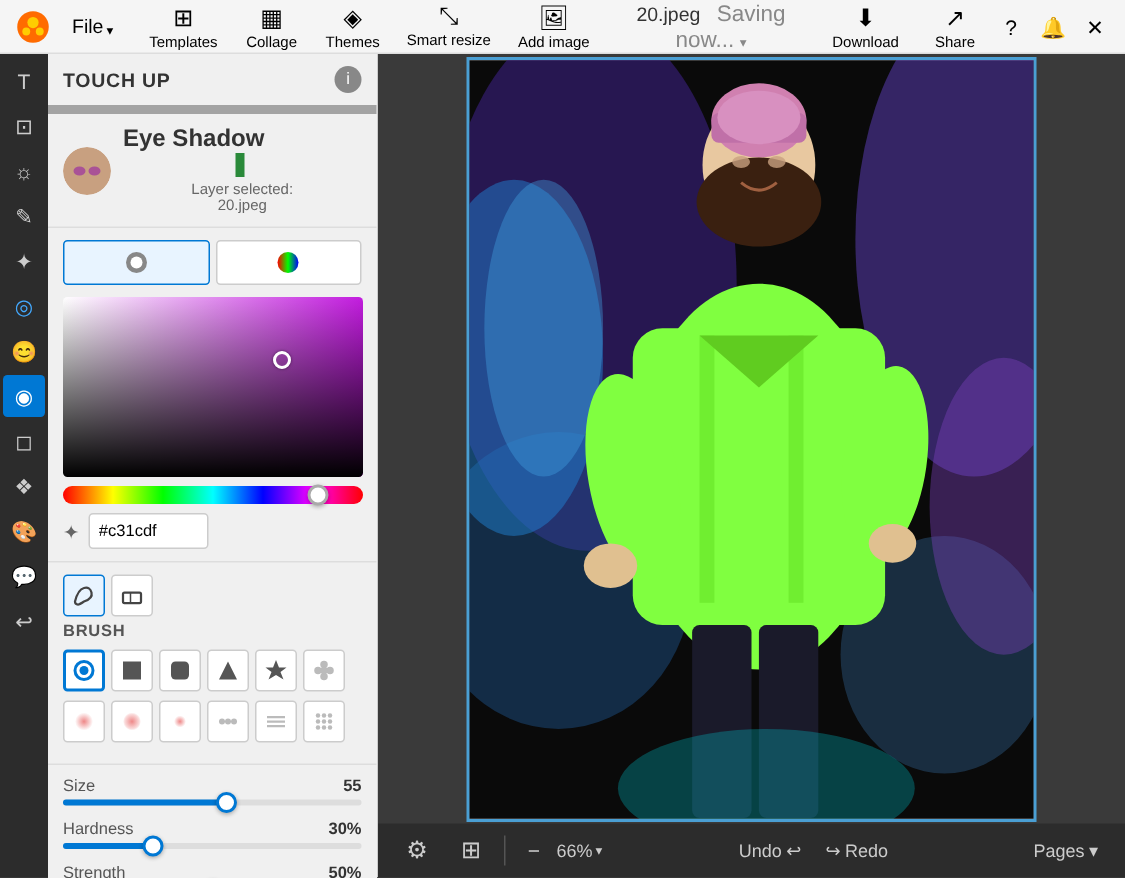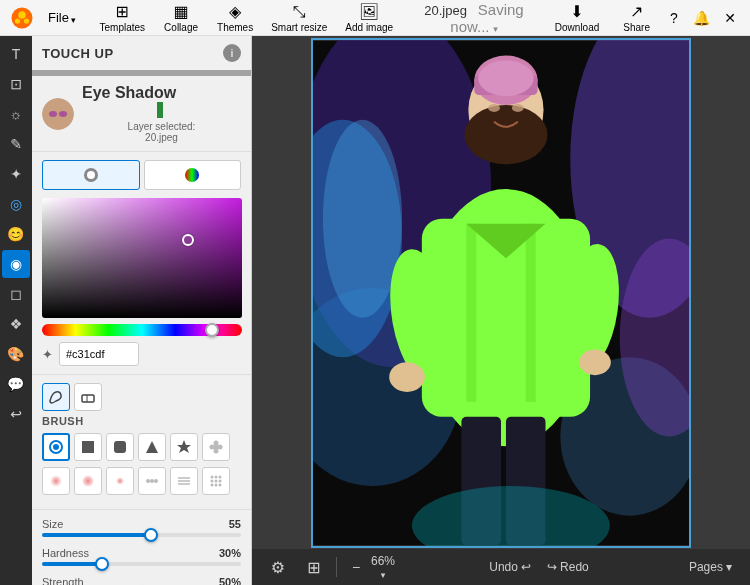--- a/index.html
+++ b/index.html
@@ -83,21 +83,21 @@
     
     .canvas-area { flex: 1; background: #3a3a3a; display: flex; flex-direction: column; overflow: hidden; }
     .canvas-container { flex: 1; display: flex; align-items: center; justify-content: center; overflow: hidden; position: relative; }
 
     
     .bottom-bar { height: 36px; background: #2c2c2c; display: flex; align-items: center; padding: 0 12px; gap: 8px; flex-shrink: 0; }
     .bottom-icon { width: 28px; height: 28px; display: flex; align-items: center; justify-content: center; cursor: pointer; color: #ccc; font-size: 16px; border-radius: 3px; }
     .separator { width: 1px; height: 20px; background: #555; }
     .zoom-controls { display: flex; align-items: center; gap: 4px; color: #ccc; }
     .zoom-btn { width: 22px; height: 22px; display: flex; align-items: center; justify-content: center; cursor: pointer; color: #ccc; font-size: 14px; border-radius: 3px; }
-    .zoom-value { display: flex; align-items: center; gap: 2px; cursor: pointer; color: #ccc; font-size: 12px; flex-direction: column; }
+    .zoom-value { display: flex; align-items: center; gap: 2px; cursor: pointer; color: #ccc; font-size: 12px; }
     .bottom-center { flex: 1; display: flex; align-items: center; justify-content: center; gap: 8px; }
     .undo-redo { display: flex; align-items: center; gap: 4px; color: #ccc; font-size: 12px; }
     .undo-btn { display: flex; align-items: center; gap: 3px; cursor: pointer; padding: 2px 6px; border-radius: 3px; }
     .bottom-right { display: flex; align-items: center; gap: 4px; color: #ccc; }
     .pages-btn { display: flex; align-items: center; gap: 3px; cursor: pointer; padding: 2px 6px; border-radius: 3px; font-size: 12px; color: #ccc; }
 
     
     .gradient-bg {
       background: linear-gradient(to bottom, transparent, black),
                   linear-gradient(to right, white, #c31cdf);

